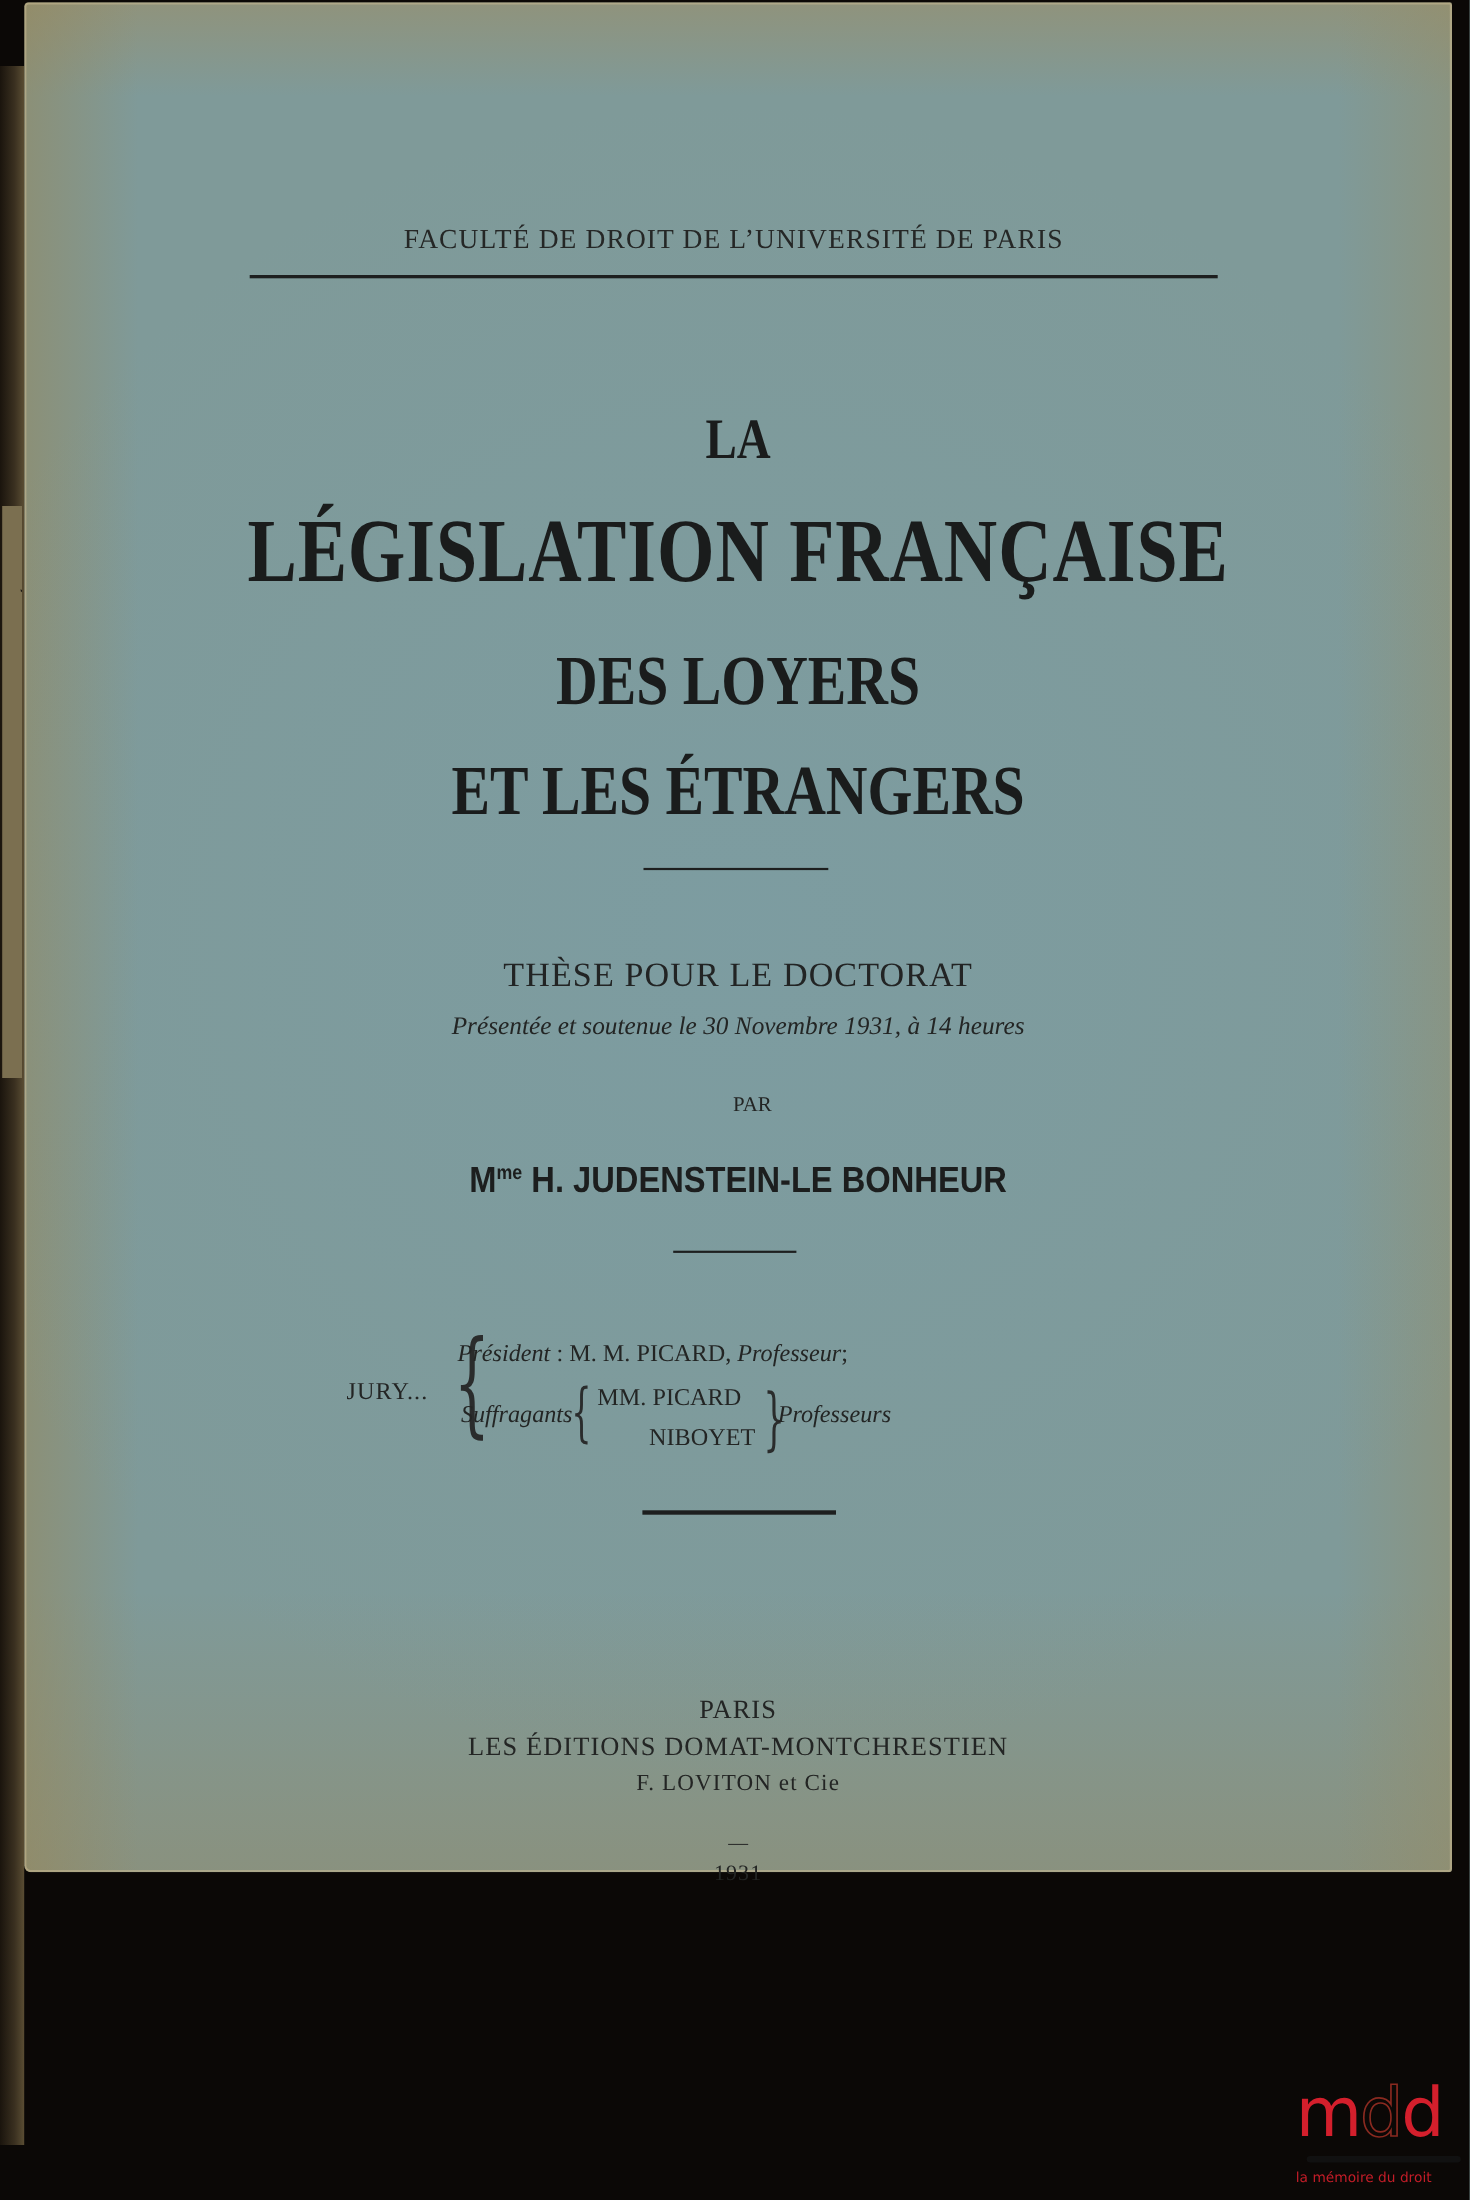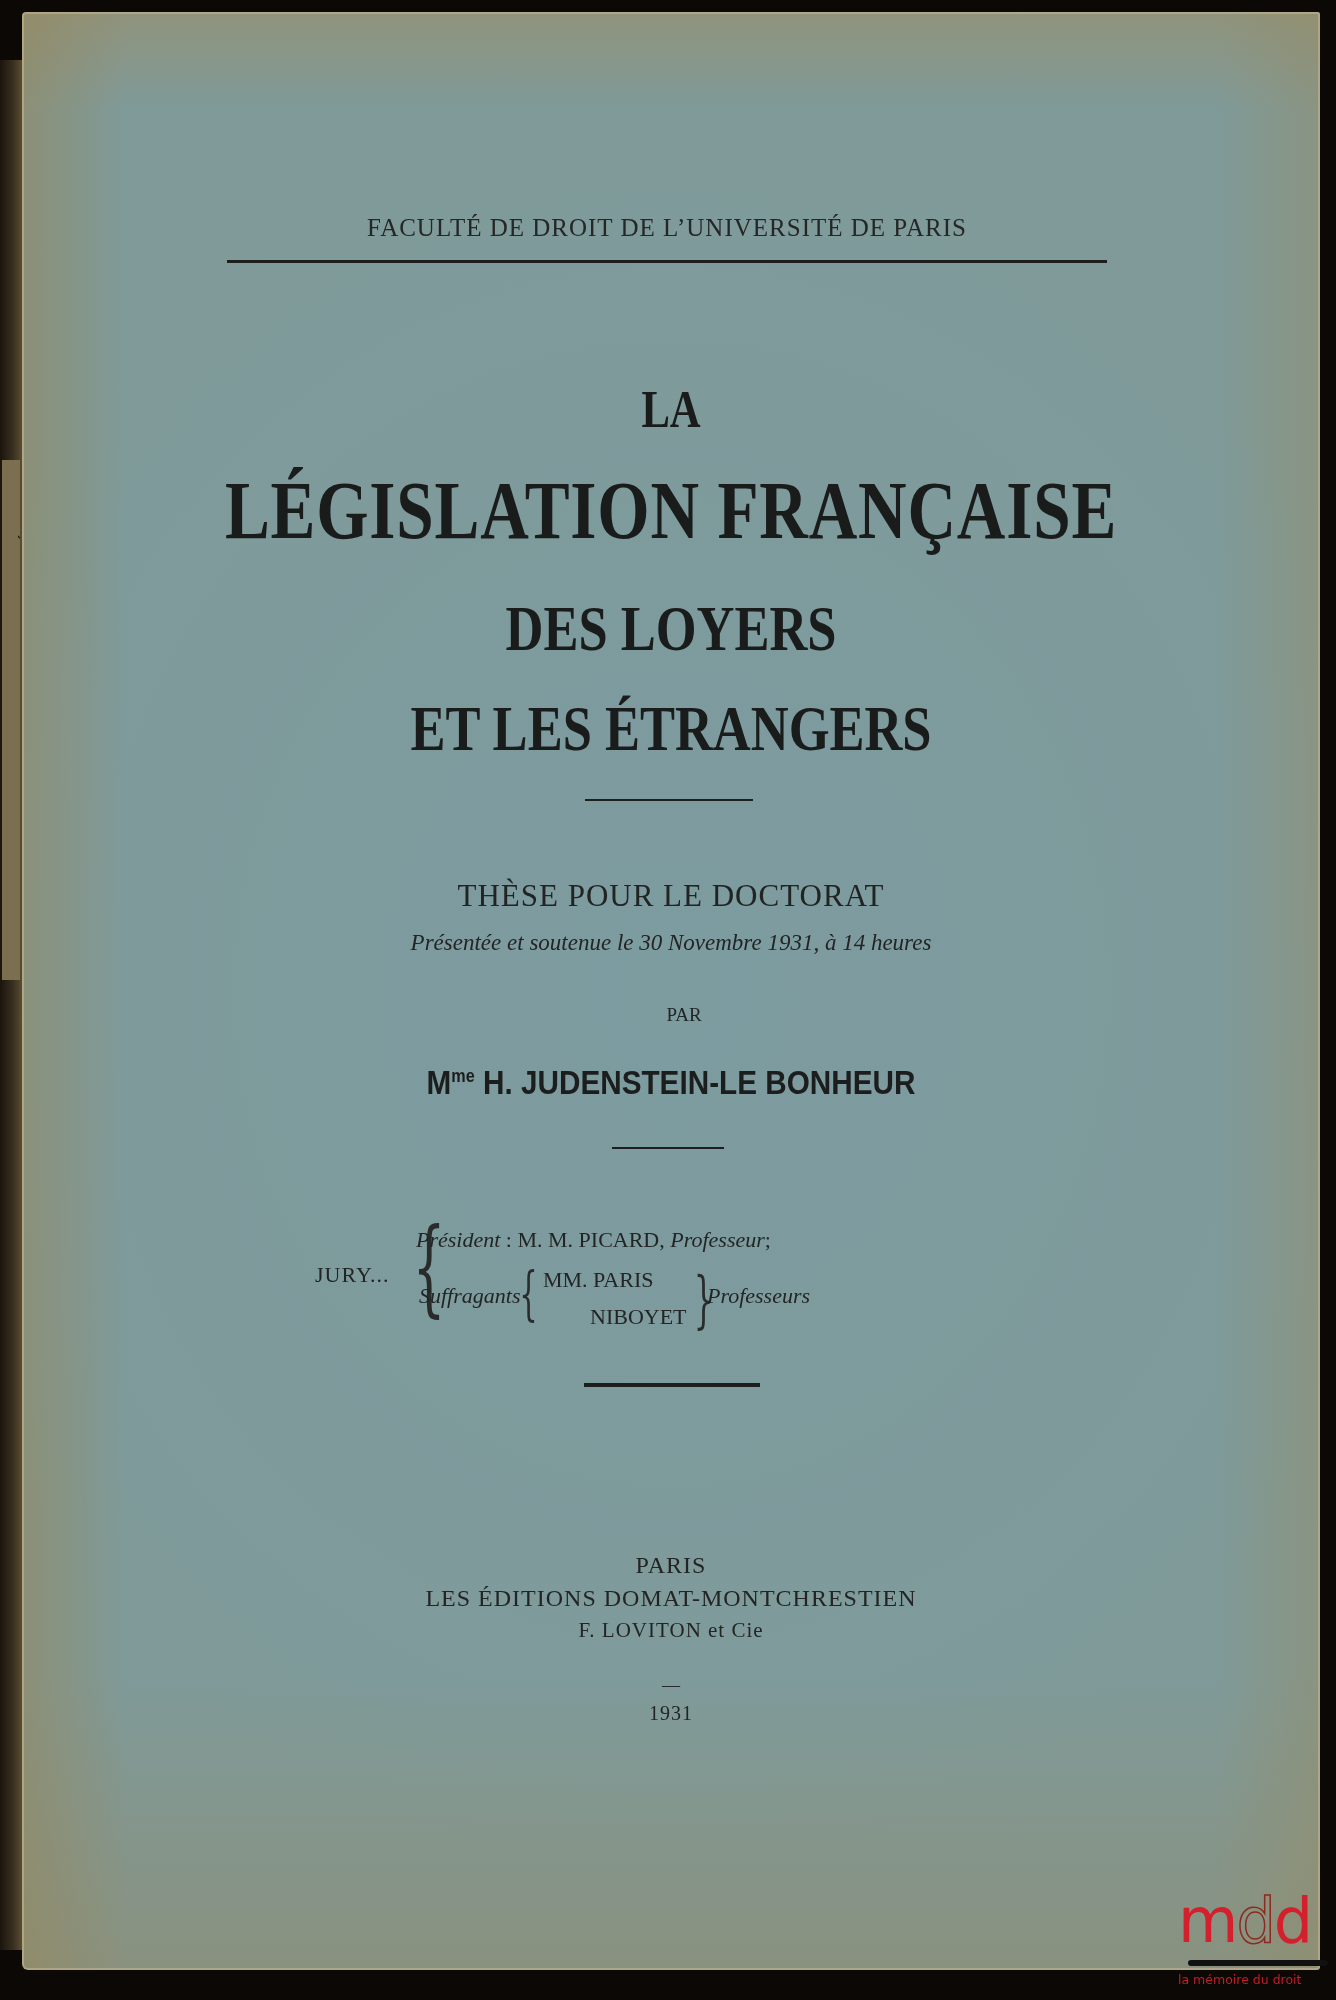--- a/index.html
+++ b/index.html
@@ -20,21 +20,21 @@
   .spine-text {
     position: absolute; left: 0; top: 0;
     width: 520px; height: 18px;
     transform-origin: 0 0;
     transform: translate(17px, 520px) rotate(-90deg);
     font-family: "DejaVu Sans", sans-serif; font-weight: bold;
     font-size: 15px; line-height: 18px; color: #161310; white-space: nowrap;
     text-align: right;
   }
   .cover {
-    position: absolute; left: 22px; top: 12px; width: 1298px; height: 1958px;
+    position: absolute; left: 22px; top: 2px; width: 1298px; height: 1700px;
     border-radius: 4px 2px 3px 6px;
     background:
       radial-gradient(ellipse 60% 45% at 50% 50%, rgba(120,160,175,0.35) 0%, rgba(120,160,175,0) 100%),
       linear-gradient(90deg, rgba(150,135,90,0.55) 0%, rgba(150,135,90,0) 8%, rgba(150,135,90,0) 92%, rgba(150,140,100,0.45) 100%),
       linear-gradient(180deg, rgba(160,140,95,0.5) 0%, rgba(160,140,95,0) 5%, rgba(160,140,95,0) 85%, rgba(150,135,95,0.45) 100%),
       #7f9a99;
     box-shadow: inset 0 0 0 2px rgba(205,190,150,0.5);
   }
   .top-edge {
     position: absolute; left: 30px; top: 14px; width: 1260px; height: 8px;
@@ -129,21 +129,21 @@
   </div>
 
   <div class="rule rule-2"></div>
 
   <div class="jury">
     <span class="lbl">JURY...</span>
     <span class="brace brace-main">{</span>
     <span class="pres"><span class="it">Président</span><span> : </span><span>M. M. PICARD, </span><span class="it">Professeur</span><span>;</span></span>
     <span class="suff it">Suffragants</span>
     <span class="brace brace-s1">{</span>
-    <span class="mm">MM. PARIS</span>
+    <span class="mm">MM. PICARD</span>
     <span class="niboyet">NIBOYET</span>
     <span class="brace brace-s2">}</span>
     <span class="prof it">Professeurs</span>
   </div>
 
   <div class="rule rule-3"></div>
 
   <div class="center publisher p-city">PARIS</div>
   <div class="center publisher p-lov">F. LOVITON et Cie</div>
   <div class="center publisher p-ed">LES ÉDITIONS DOMAT-MONTCHRESTIEN</div>

